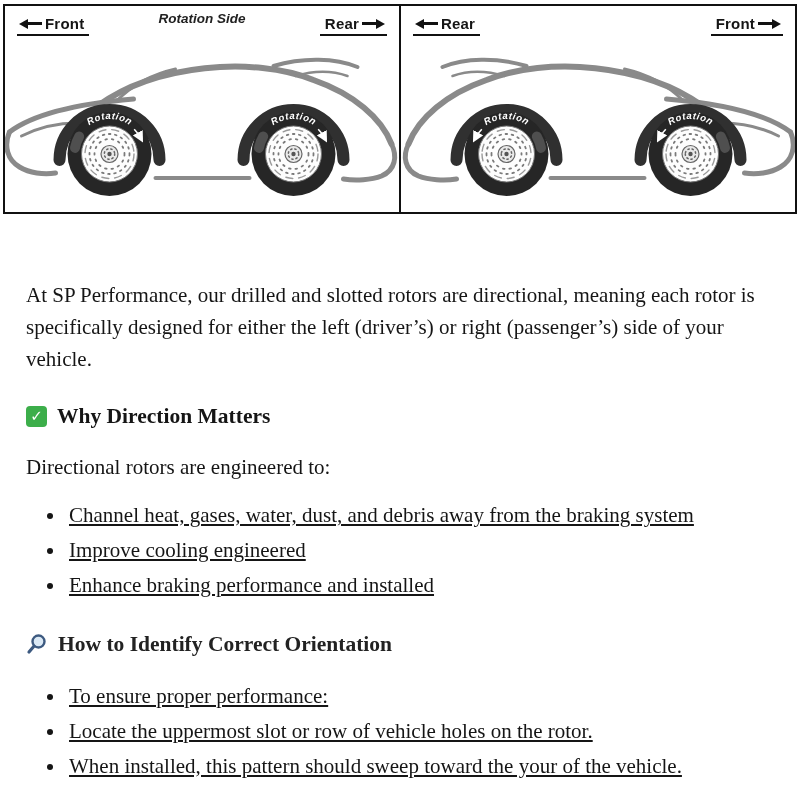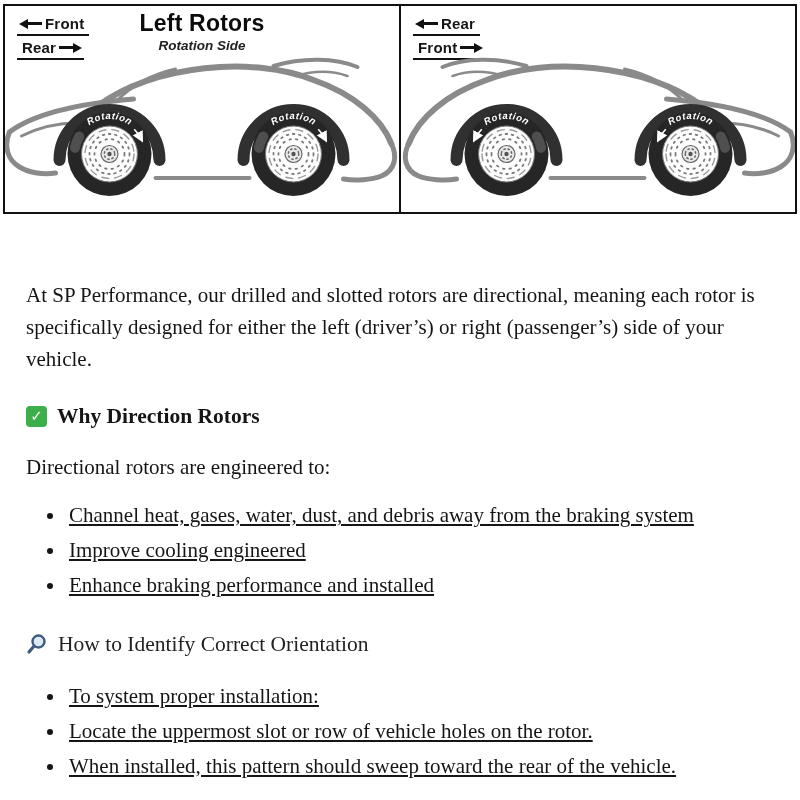--- a/index.html
+++ b/index.html
@@ -21,21 +21,20 @@
   }
   .panel { flex: 1; position: relative; overflow: hidden; }
   .panel + .panel { border-left: 2px solid #111; }
 
   .panel-header {
     display: flex;
     justify-content: space-between;
     align-items: flex-start;
     padding: 6px 12px 0 12px;
     height: 46px;
-    flex-direction: column;
   }
   .dir {
     display: flex;
     align-items: center;
     border-bottom: 2.5px solid #111;
     padding: 1px 2px 2px 2px;
     font: 700 15px "Liberation Sans", sans-serif;
     margin-top: 2px;
   }
   .dir .label { padding: 0 3px; letter-spacing: .2px; }
@@ -68,21 +67,21 @@
     font-size: 21px;
     line-height: 1.52;
     margin-top: 44px;
   }
   .content p { margin: 6px 0 16px 0; }
   .sec-heading {
     display: flex; align-items: center; gap: 10px;
     font-size: 21.5px; font-weight: 700;
     margin: 24px 0 20px 0;
   }
-  .sec-heading.regular { font-weight: 400; color: #222; margin-top: 26px; }
+  .sec-heading.regular { font-weight: 700; color: #222; margin-top: 26px; }
   .check-badge {
     width: 21px; height: 21px; border-radius: 4px;
     background: #3cae4a; color: #fff;
     display: inline-flex; align-items: center; justify-content: center;
     font: 700 15px "DejaVu Sans", sans-serif;
     flex: 0 0 auto;
   }
   .mag-icon { width: 22px; height: 22px; flex: 0 0 auto; }
   ul { margin: 12px 0 22px 0; padding-left: 40px; list-style: disc; }
   li { margin: 3px 0; padding-left: 3px; text-decoration: underline; }
@@ -133,21 +132,20 @@
         <span class="tail"></span>
         <span class="label">Front</span>
       </div>
       <div class="dir">
         <span class="label">Rear</span>
         <span class="tail"></span>
         <span class="tri-right"></span>
       </div>
     </div>
     <div class="panel-title-wrap">
-      <div class="panel-title">Left Rotors</div>
       <div class="panel-subtitle">Rotation Side</div>
     </div>
     <svg class="car-svg" viewBox="0 0 393 158">
       <defs>
         <path id="aL1" d="M 75.3,79.9 A 35 35 0 0 1 132.7,79.9"></path>
         <path id="aL2" d="M 259.3,79.9 A 35 35 0 0 1 316.7,79.9"></path>
       </defs>
       <use href="#car"></use>
       <text class="rot-text" text-anchor="middle">
         <textPath href="#aL1" startOffset="50%">Rotation</textPath>
@@ -192,38 +190,38 @@
     </svg>
   </div>
 </div>
 
 <main class="content">
 
   <p>At SP Performance, our drilled and slotted rotors are directional, meaning each rotor is specifically designed for either the left (driver’s) or right (passenger’s) side of your vehicle.</p>
 
   <div class="sec-heading">
     <span class="check-badge">✓</span>
-    <span>Why Direction Rotors</span>
+    <span>Why Direction Matters</span>
   </div>
 
   <p>Directional rotors are engineered to:</p>
 
   <ul>
     <li>Channel heat, gases, water, dust, and debris away from the braking system</li>
     <li>Improve cooling engineered</li>
     <li>Enhance braking performance and installed</li>
   </ul>
 
   <div class="sec-heading regular">
     <svg class="mag-icon" viewBox="0 0 22 22">
       <circle cx="12.5" cy="8.5" r="6" fill="#dbe9f5" stroke="#3d5a80" stroke-width="2.4"></circle>
       <line x1="7.9" y1="13.3" x2="3" y2="19" stroke="#3d5a80" stroke-width="3.2" stroke-linecap="round"></line>
     </svg>
     <span>How to Identify Correct Orientation</span>
   </div>
 
   <ul>
-    <li>To system proper installation:</li>
+    <li>To ensure proper performance:</li>
     <li>Locate the uppermost slot or row of vehicle holes on the rotor.</li>
-    <li>When installed, this pattern should sweep toward the rear of the vehicle.</li>
+    <li>When installed, this pattern should sweep toward the your of the vehicle.</li>
   </ul>
 
 </main>
 
 </body></html>

